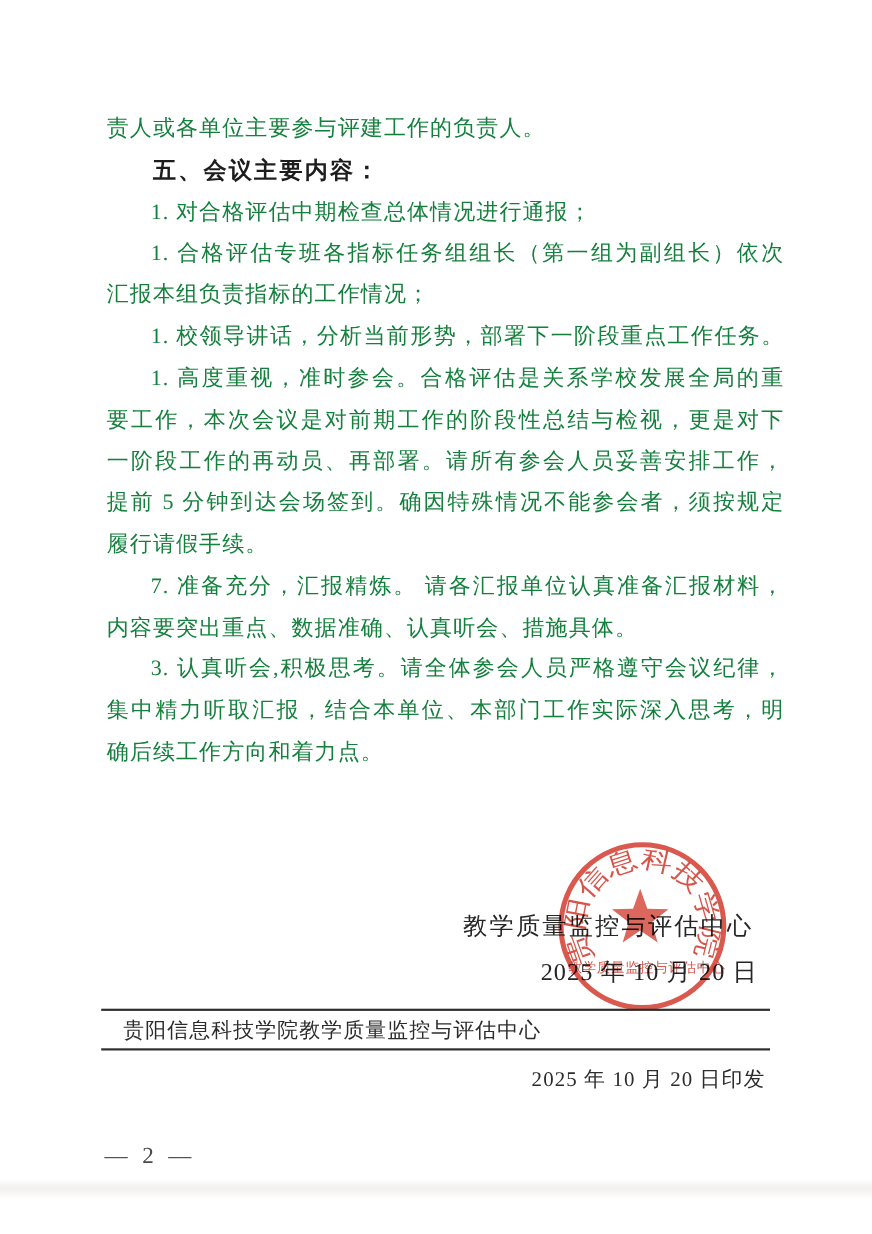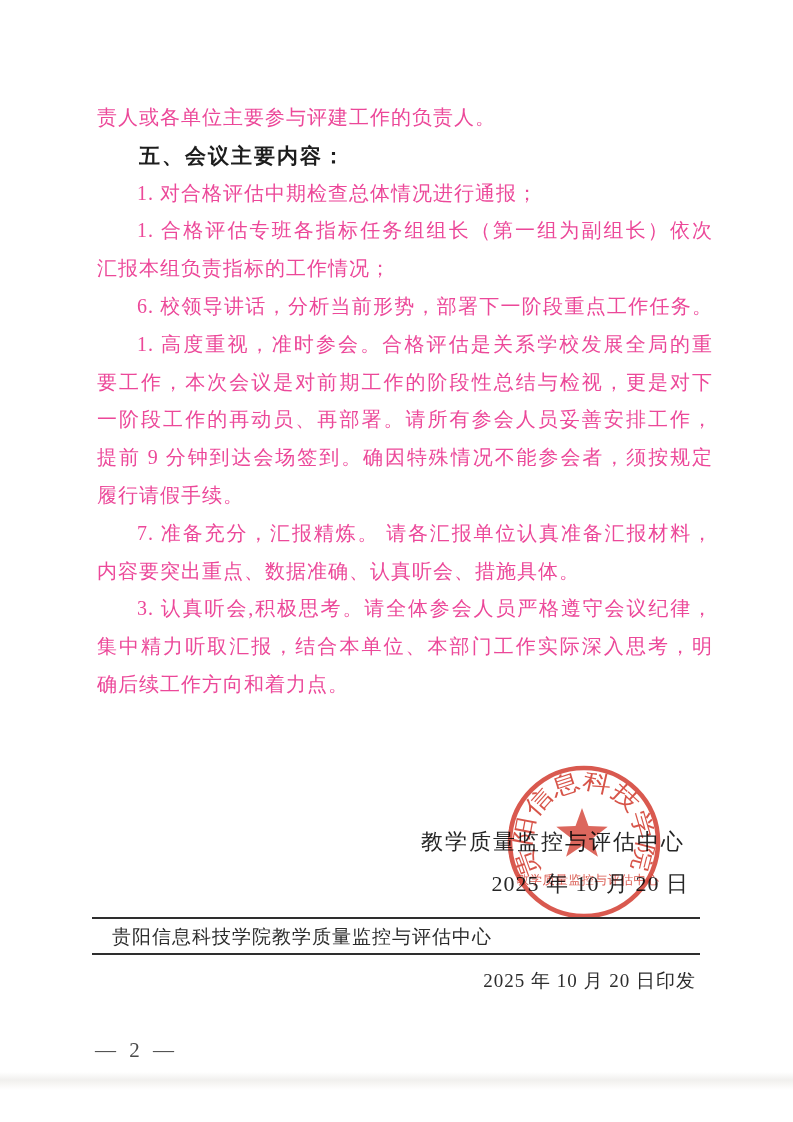--- a/index.html
+++ b/index.html
@@ -6,21 +6,21 @@
   .page{
     position:relative;width:793px;height:1122px;margin:0 auto;
     background:#ffffff;overflow:hidden;
     font-family:"Liberation Serif","DejaVu Serif",serif;
     color:#2b2b2b;
   }
   
   .doc-body{position:absolute;left:97px;top:99px;width:616px;}
   .line{
     font-size:20px;line-height:37.8px;letter-spacing:1px;
-    white-space:nowrap;color:#ec4899;
+    white-space:nowrap;color:#15803d;
     text-rendering:optimizeLegibility;
   }
   .line.just{white-space:normal;text-align:justify;text-align-last:justify;overflow:hidden;height:37.8px;}
   .line.indent{text-indent:2em;}
   .line.heading{
     font-family:"Liberation Sans","DejaVu Sans",sans-serif;
     font-weight:700;color:#1d1d1d;font-size:21px;letter-spacing:2px;
   }
   
   .sig-unit{
@@ -64,25 +64,25 @@
 <body>
 
 <div class="page">
 
   <div class="doc-body" id="doc-body">
       <div class="line">责人或各单位主要参与评建工作的负责人。</div>
       <div class="line heading indent">五、会议主要内容：</div>
       <div class="line indent">1. 对合格评估中期检查总体情况进行通报；</div>
       <div class="line indent just">1. 合格评估专班各指标任务组组长（第一组为副组长）依次</div>
       <div class="line">汇报本组负责指标的工作情况；</div>
-      <div class="line indent just">6. 校领导讲话，分析当前形势，部署下一阶段重点工作任务。</div>
+      <div class="line indent just">1. 校领导讲话，分析当前形势，部署下一阶段重点工作任务。</div>
       <div class="line indent just">1. 高度重视，准时参会。合格评估是关系学校发展全局的重</div>
       <div class="line just">要工作，本次会议是对前期工作的阶段性总结与检视，更是对下</div>
       <div class="line just">一阶段工作的再动员、再部署。请所有参会人员妥善安排工作，</div>
-      <div class="line just">提前 9 分钟到达会场签到。确因特殊情况不能参会者，须按规定</div>
+      <div class="line just">提前 5 分钟到达会场签到。确因特殊情况不能参会者，须按规定</div>
       <div class="line">履行请假手续。</div>
       <div class="line indent just">7. 准备充分，汇报精炼。 请各汇报单位认真准备汇报材料，</div>
       <div class="line">内容要突出重点、数据准确、认真听会、措施具体。</div>
       <div class="line indent just">3. 认真听会,积极思考。请全体参会人员严格遵守会议纪律，</div>
       <div class="line just">集中精力听取汇报，结合本单位、本部门工作实际深入思考，明</div>
       <div class="line">确后续工作方向和着力点。</div>
     </div>
 
   <div class="sig-unit">教学质量监控与评估中心</div>
   <div class="sig-date">2025 年 10 月 20 日</div>

